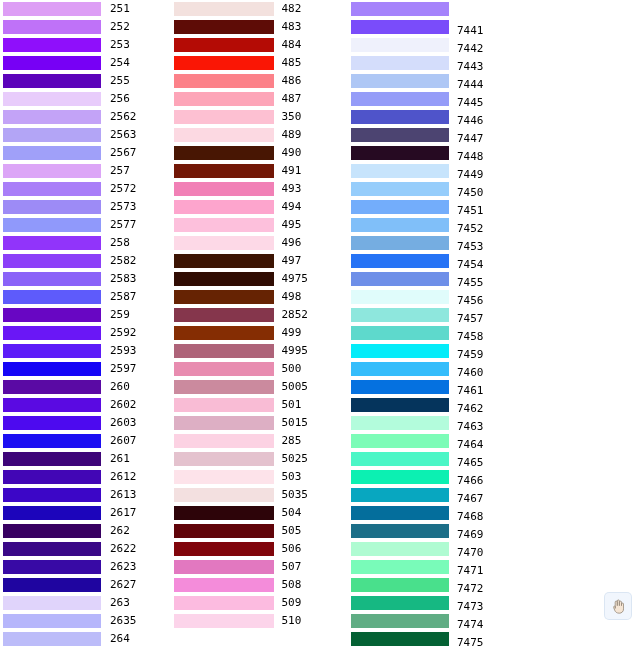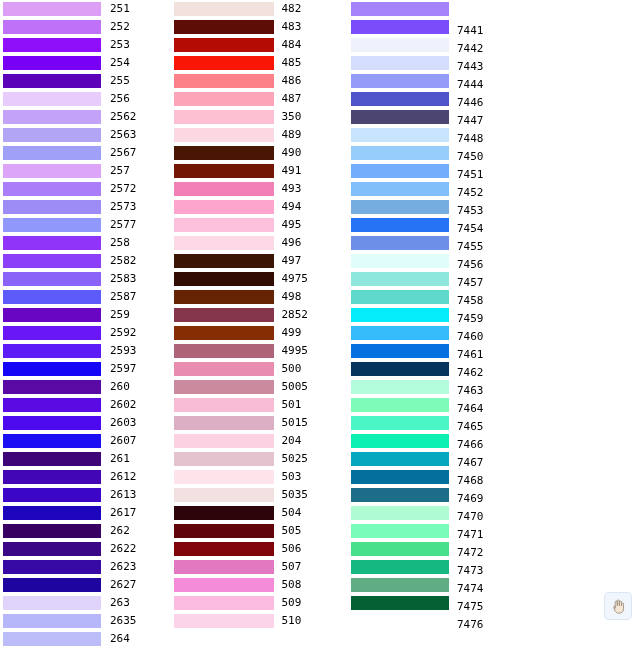--- a/index.html
+++ b/index.html
@@ -322,21 +322,21 @@
       <div class="swatch-row">
         <div class="swatch-chip" style="background-color: rgb(249, 188, 213);"></div>
         <span class="swatch-label">501</span>
       </div>
       <div class="swatch-row">
         <div class="swatch-chip" style="background-color: rgb(221, 175, 196);"></div>
         <span class="swatch-label">5015</span>
       </div>
       <div class="swatch-row">
         <div class="swatch-chip" style="background-color: rgb(252, 210, 227);"></div>
-        <span class="swatch-label">204</span>
+        <span class="swatch-label">285</span>
       </div>
       <div class="swatch-row">
         <div class="swatch-chip" style="background-color: rgb(228, 194, 206);"></div>
         <span class="swatch-label">5025</span>
       </div>
       <div class="swatch-row">
         <div class="swatch-chip" style="background-color: rgb(253, 227, 234);"></div>
         <span class="swatch-label">503</span>
       </div>
       <div class="swatch-row">
@@ -384,30 +384,38 @@
       </div>
       <div class="swatch-row">
         <div class="swatch-chip" style="background-color: rgb(239, 241, 252);"></div>
         <span class="swatch-label">7443</span>
       </div>
       <div class="swatch-row">
         <div class="swatch-chip" style="background-color: rgb(212, 221, 251);"></div>
         <span class="swatch-label">7444</span>
       </div>
       <div class="swatch-row">
+        <div class="swatch-chip" style="background-color: rgb(174, 199, 245);"></div>
+        <span class="swatch-label">7445</span>
+      </div>
+      <div class="swatch-row">
         <div class="swatch-chip" style="background-color: rgb(149, 156, 248);"></div>
         <span class="swatch-label">7446</span>
       </div>
       <div class="swatch-row">
         <div class="swatch-chip" style="background-color: rgb(79, 84, 202);"></div>
         <span class="swatch-label">7447</span>
       </div>
       <div class="swatch-row">
         <div class="swatch-chip" style="background-color: rgb(76, 68, 113);"></div>
         <span class="swatch-label">7448</span>
+      </div>
+      <div class="swatch-row">
+        <div class="swatch-chip" style="background-color: rgb(38, 10, 34);"></div>
+        <span class="swatch-label">7449</span>
       </div>
       <div class="swatch-row">
         <div class="swatch-chip" style="background-color: rgb(199, 228, 252);"></div>
         <span class="swatch-label">7450</span>
       </div>
       <div class="swatch-row">
         <div class="swatch-chip" style="background-color: rgb(150, 205, 251);"></div>
         <span class="swatch-label">7451</span>
       </div>
       <div class="swatch-row">

